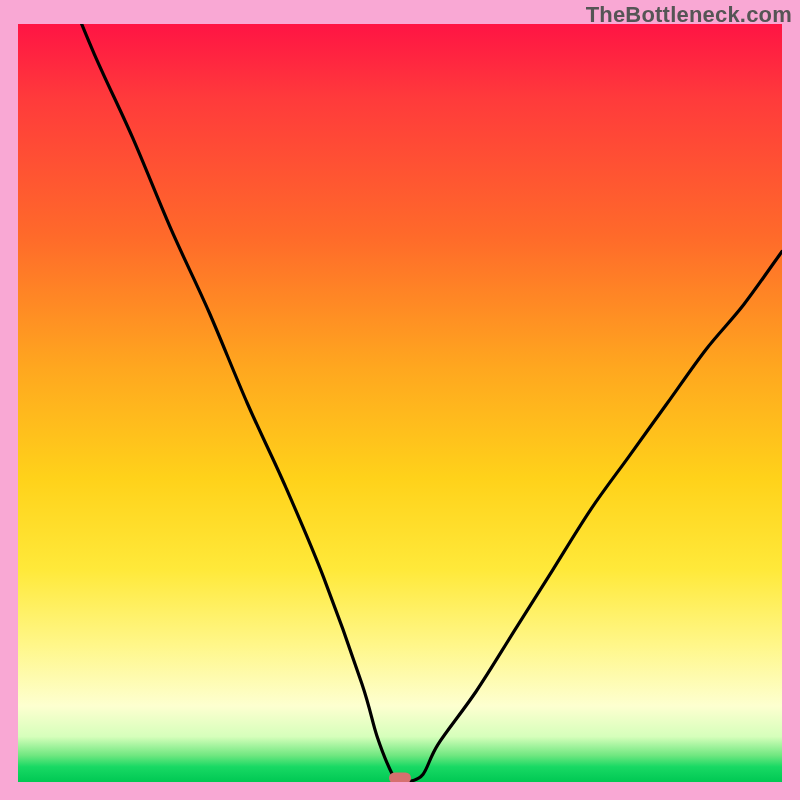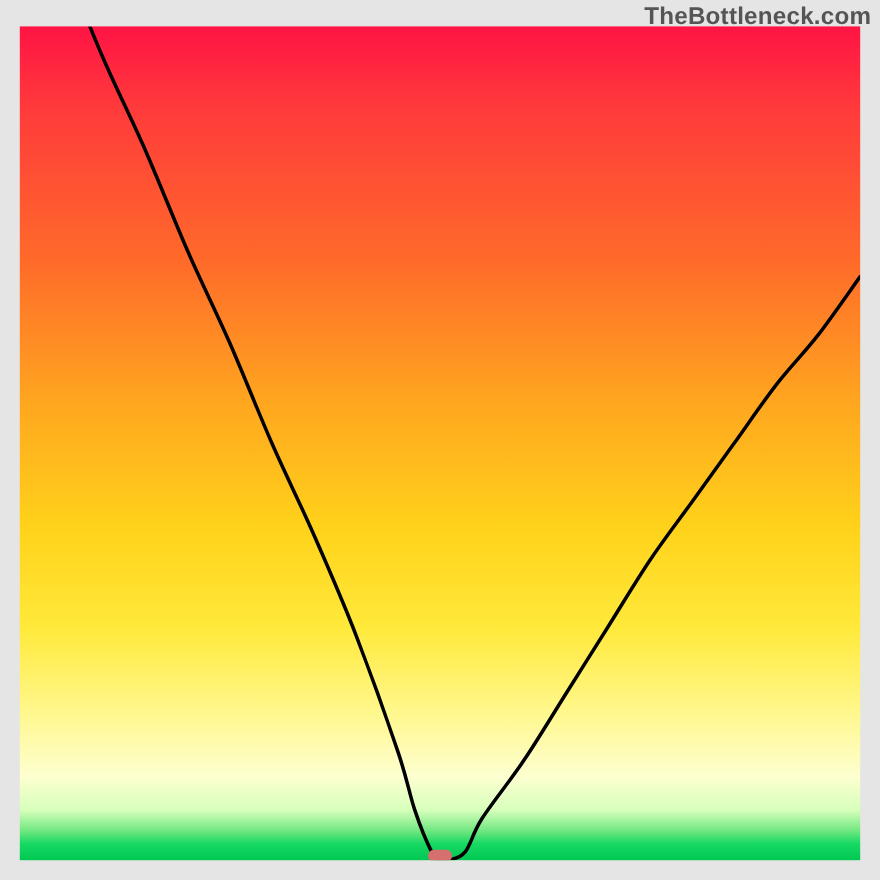--- a/index.html
+++ b/index.html
@@ -8,21 +8,21 @@
     width: 800px;
     height: 800px;
     background: #000;
     font-family: Arial, Helvetica, sans-serif;
     overflow: hidden;
   }
   .frame {
     position: relative;
     width: 800px;
     height: 800px;
-    background: #e5e5e5;
+    background: #f9a8d4;
   }
   .watermark {
     position: absolute;
     top: 2px;
     right: 8px;
     color: #555;
     font-size: 22px;
     font-weight: 600;
     letter-spacing: 0.2px;
     user-select: none;

